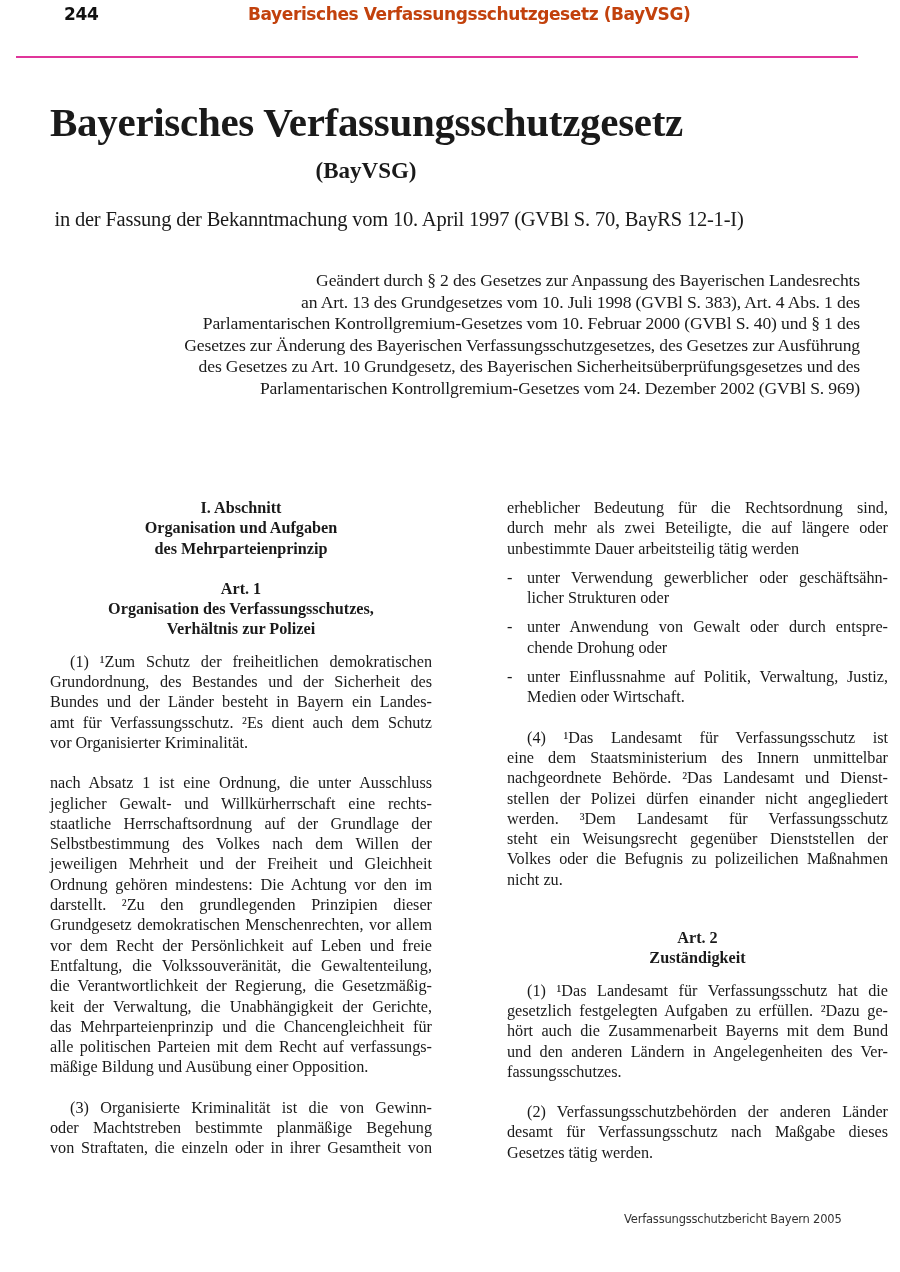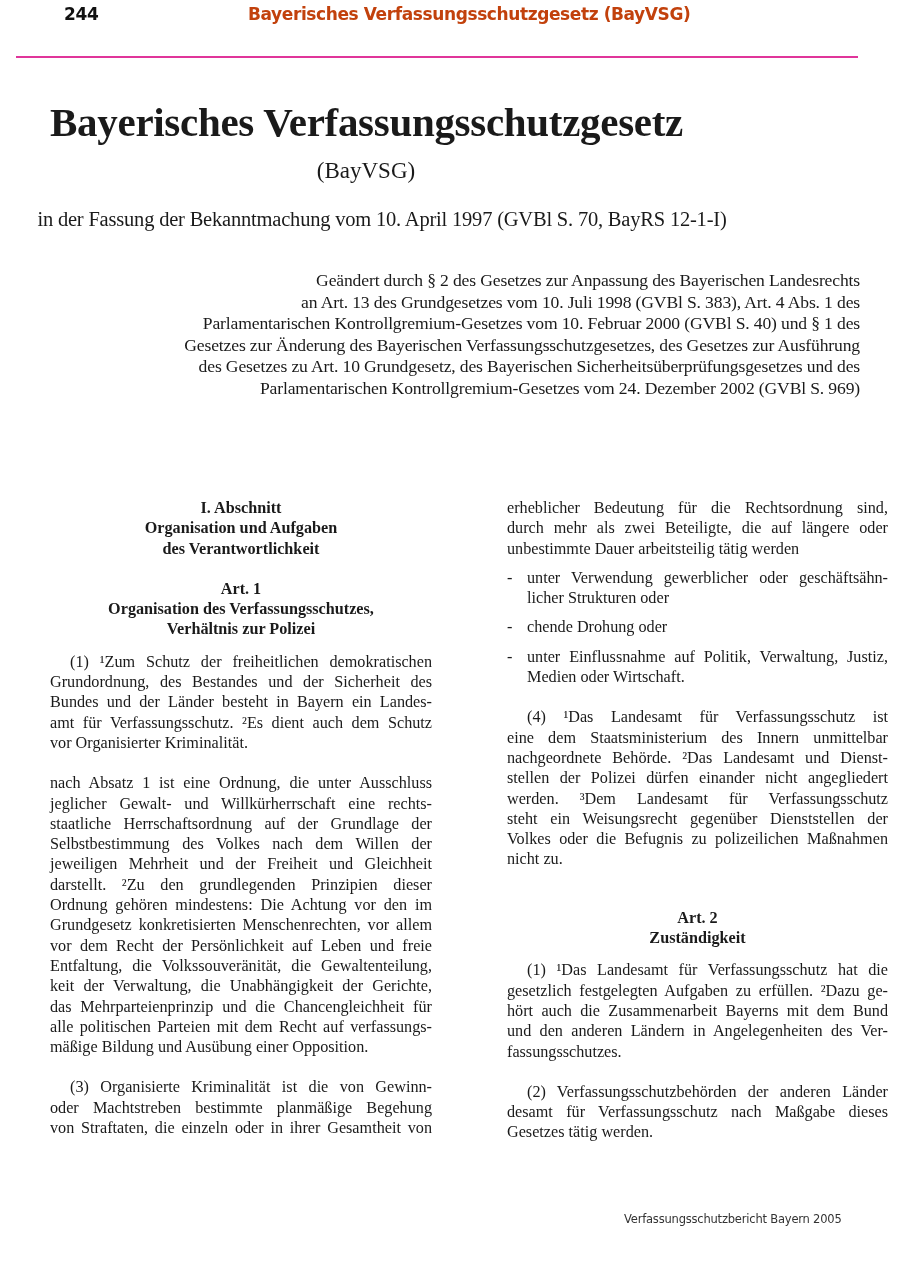--- a/index.html
+++ b/index.html
@@ -3,22 +3,22 @@
   <meta charset="utf-8">
   <style>
     html, body { margin: 0; padding: 0; background: #ffffff; }
     body { width: 900px; height: 1272px; position: relative; overflow: hidden; color: #1a1a1a; }
     .running-head { position: absolute; top: 0; left: 16px; width: 900px; height: 58px; }
     .page-num { position: absolute; left: 48px; top: 4px; font-family: "DejaVu Sans", sans-serif; font-weight: bold; font-size: 17px; color: #111; letter-spacing: -0.3px; }
     .head-title { position: absolute; left: 232px; top: 4px; font-family: "DejaVu Sans", sans-serif; font-weight: bold; font-size: 17px; color: #c2410c; letter-spacing: -0.4px; }
     .head-rule { position: absolute; left: 0; top: 56px; width: 842px; height: 2px; background: #e0359a; }
 
     .title { position: absolute; top: 98px; left: 0; width: 733px; text-align: center; font-family: "Liberation Serif", serif; font-weight: bold; font-size: 41px; letter-spacing: -0.3px; }
-    .abbr { position: absolute; top: 158px; left: 0; width: 732px; text-align: center; font-family: "Liberation Serif", serif; font-weight: normal; font-size: 23px; }
-    .fassung { position: absolute; top: 208px; left: 0; width: 764px; text-align: center; font-family: "Liberation Serif", serif; font-size: 20.5px; letter-spacing: -0.2px; }
+    .abbr { position: absolute; top: 158px; left: 0; width: 732px; text-align: center; font-family: "Liberation Serif", serif; font-weight: bold; font-size: 23px; }
+    .fassung { position: absolute; top: 208px; left: 17px; width: 764px; text-align: center; font-family: "Liberation Serif", serif; font-size: 20.5px; letter-spacing: -0.2px; }
     .changes { position: absolute; top: 270px; left: 40px; width: 820px; text-align: center; font-family: "Liberation Serif", serif; font-size: 17.6px; line-height: 21.6px; letter-spacing: -0.15px; }
     .changes span { display: block; white-space: nowrap; text-align: right; }
 
     .col { position: absolute; font-family: "Liberation Serif", serif; font-size: 16.2px; line-height: 20.3px; }
     .col-left { left: 50px; top: 498px; width: 382px; }
     .col-right { left: 462px; top: 498px; width: 381px; margin-left: 45px; }
     .heading { text-align: center; font-weight: bold; }
     .heading span { display: block; }
     .line { display: block; text-align: justify; text-align-last: justify; white-space: nowrap; }
     .line.last { text-align-last: left; }
@@ -49,21 +49,21 @@
   <span>Parlamentarischen Kontrollgremium-Gesetzes vom 10. Februar 2000 (GVBl S. 40) und § 1 des</span>
   <span>Gesetzes zur Änderung des Bayerischen Verfassungsschutzgesetzes, des Gesetzes zur Ausführung</span>
   <span>des Gesetzes zu Art. 10 Grundgesetz, des Bayerischen Sicherheitsüberprüfungsgesetzes und des</span>
   <span>Parlamentarischen Kontrollgremium-Gesetzes vom 24. Dezember 2002 (GVBl S. 969)</span>
 </div>
 
 <div class="col col-left">
   <div class="heading">
     <span>I. Abschnitt</span>
     <span>Organisation und Aufgaben</span>
-    <span>des Verantwortlichkeit</span>
+    <span>des Mehrparteienprinzip</span>
   </div>
   <div class="gap-m"></div>
   <div class="heading">
     <span>Art. 1</span>
     <span>Organisation des Verfassungsschutzes,</span>
     <span>Verhältnis zur Polizei</span>
   </div>
   <div class="gap-s"></div>
 
   <div>
@@ -74,25 +74,26 @@
     <span class="line last">vor Organisierter Kriminalität.</span>
   </div>
   <div class="gap-m"></div>
 
   <div>
     <span class="line">nach Absatz 1 ist eine Ordnung, die unter Ausschluss</span>
     <span class="line">jeglicher Gewalt- und Willkürherrschaft eine rechts-</span>
     <span class="line">staatliche Herrschaftsordnung auf der Grundlage der</span>
     <span class="line">Selbstbestimmung des Volkes nach dem Willen der</span>
     <span class="line">jeweiligen Mehrheit und der Freiheit und Gleichheit</span>
+    <span class="line">Ordnung gehören mindestens: Die Achtung vor den im</span>
     <span class="line">darstellt. ²Zu den grundlegenden Prinzipien dieser</span>
-    <span class="line">Ordnung gehören mindestens: Die Achtung vor den im</span>
-    <span class="line">Grundgesetz konkretisierten Menschenrechten, vor allem</span>
+    <span class="line">Grundgesetz demokratischen Menschenrechten, vor allem</span>
     <span class="line">vor dem Recht der Persönlichkeit auf Leben und freie</span>
     <span class="line">Entfaltung, die Volkssouveränität, die Gewaltenteilung,</span>
+    <span class="line">die Verantwortlichkeit der Regierung, die Gesetzmäßig-</span>
     <span class="line">keit der Verwaltung, die Unabhängigkeit der Gerichte,</span>
     <span class="line">das Mehrparteienprinzip und die Chancengleichheit für</span>
     <span class="line">alle politischen Parteien mit dem Recht auf verfassungs-</span>
     <span class="line last">mäßige Bildung und Ausübung einer Opposition.</span>
   </div>
   <div class="gap-m"></div>
 
   <div>
     <span class="line" style="padding-left:20px">(3) Organisierte Kriminalität ist die von Gewinn-</span>
     <span class="line">oder Machtstreben bestimmte planmäßige Begehung</span>
@@ -107,20 +108,21 @@
     <span class="line last">unbestimmte Dauer arbeitsteilig tätig werden</span>
   </div>
 
   <div class="li">
     <span class="dash">-</span>
     <span class="line">unter Verwendung gewerblicher oder geschäftsähn-</span>
     <span class="line last">licher Strukturen oder</span>
   </div>
   <div class="li">
     <span class="dash">-</span>
+    <span class="line">unter Anwendung von Gewalt oder durch entspre-</span>
     <span class="line last">chende Drohung oder</span>
   </div>
   <div class="li">
     <span class="dash">-</span>
     <span class="line">unter Einflussnahme auf Politik, Verwaltung, Justiz,</span>
     <span class="line last">Medien oder Wirtschaft.</span>
   </div>
   <div class="gap-m"></div>
 
   <div>

